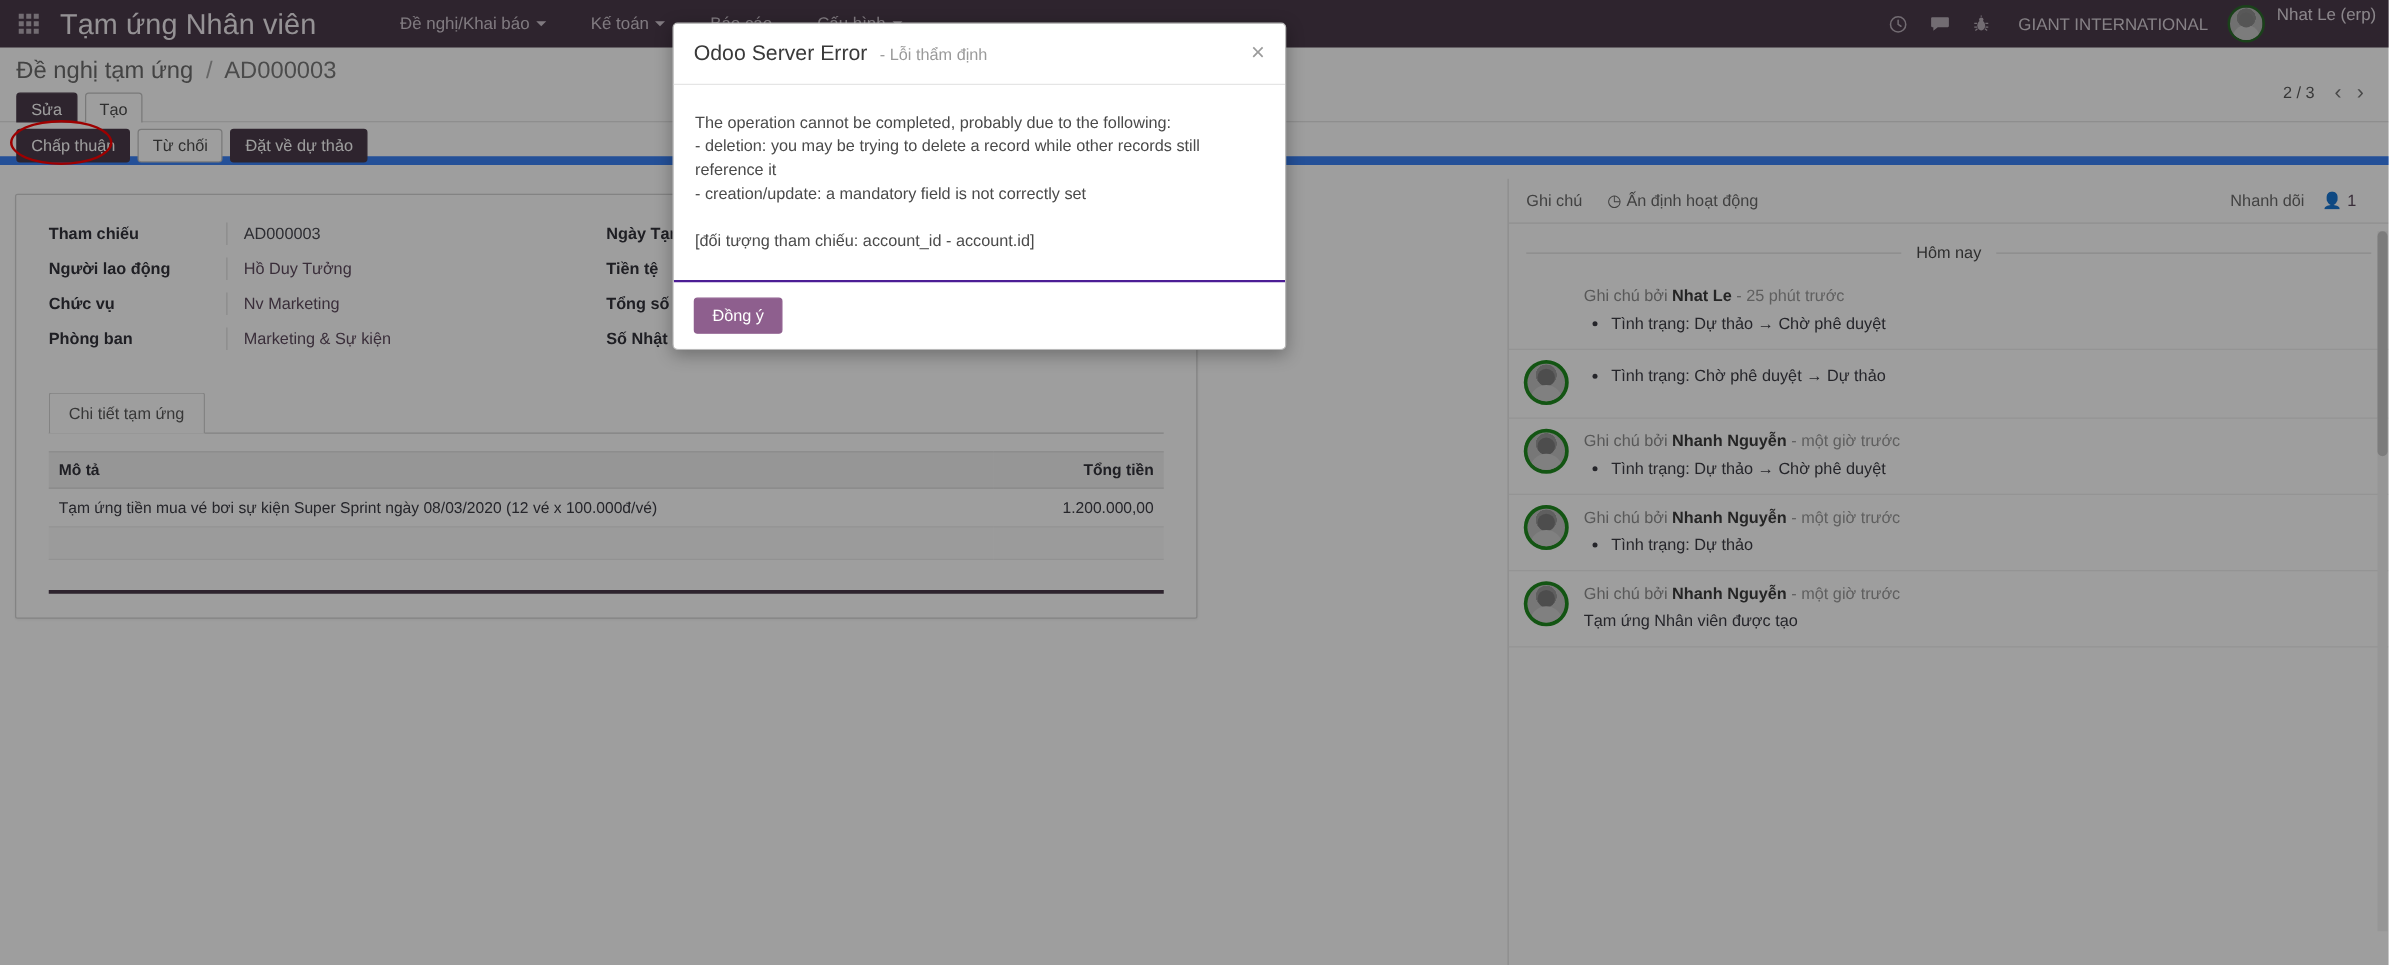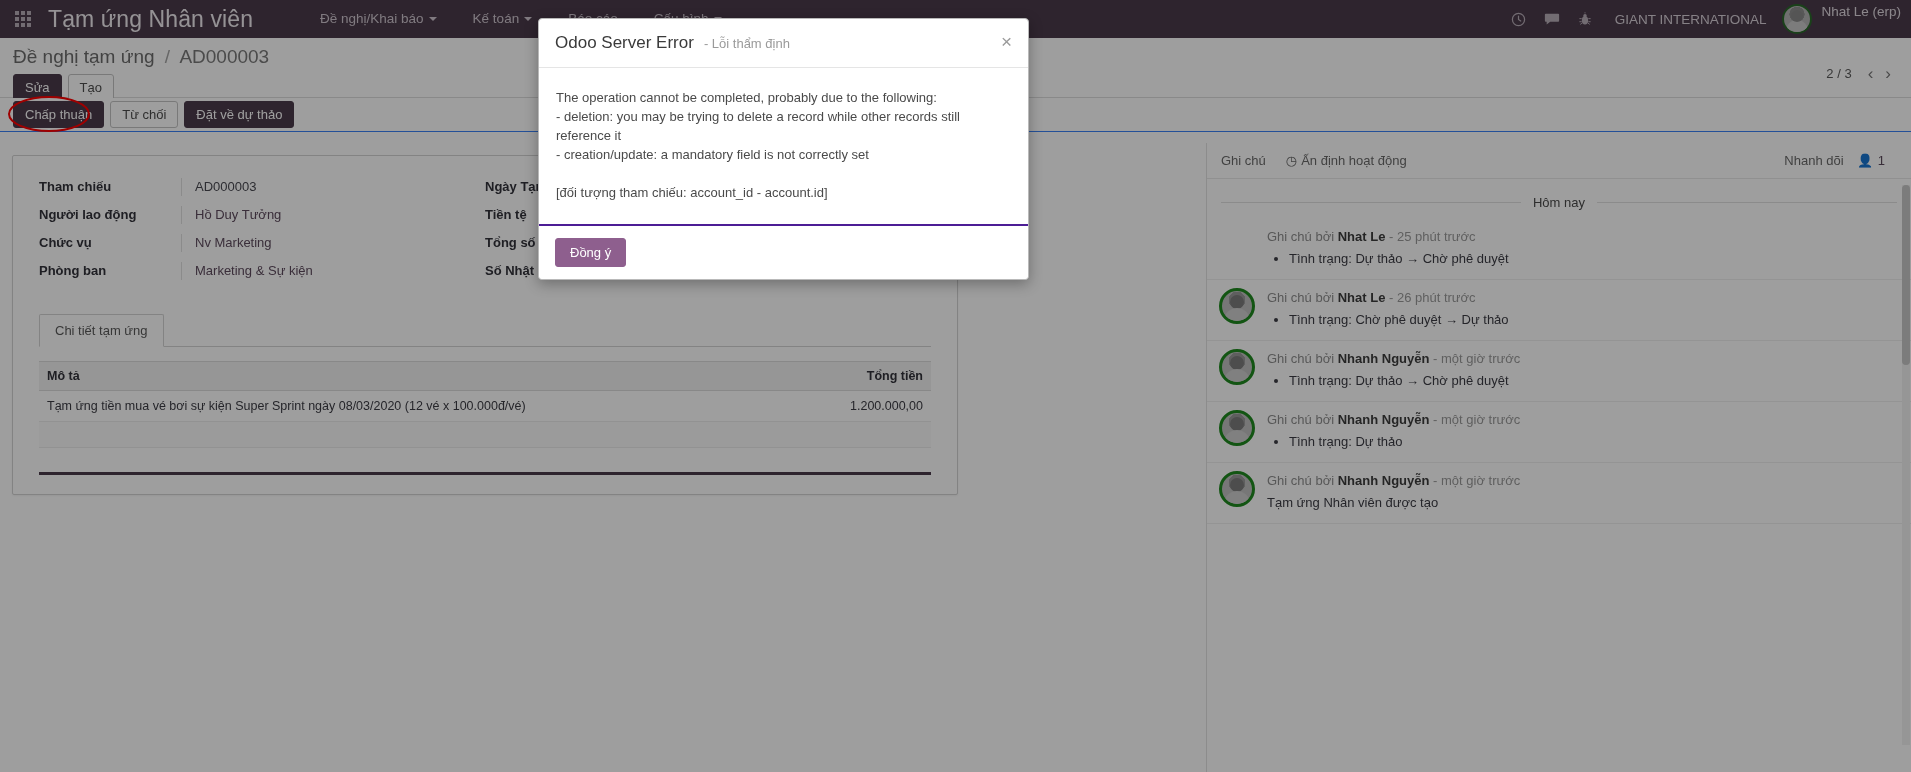--- a/index.html
+++ b/index.html
@@ -90,22 +90,22 @@
     display:flex; align-items:center; font-size: 13px; color:#5a5a5a;
   }
   .pager .count { padding-right: 10px; }
   .pager .arrow {
     font-size: 17px; color:#777; padding: 0 6px; cursor:pointer; line-height: 14px;
   }
 
   
   .status-bar {
     position: absolute; top: 98px; left: 0; width: 1911px; height: 34px;
-    background: #fff; border-bottom: 1px solid #3b82f6;
-    padding: 5px 13px; display:flex; gap: 6px; align-items:center;
+    background: #fff; border-bottom: 7px solid #3b82f6;
+    padding: 5px 13px; display:flex; gap: 6px; align-items:flex-start;
   }
   .circle-hilite {
     position: absolute; left: 8px; top: 96px;
     width: 82px; height: 36px;
     border: 2.5px solid #ff0000; border-radius: 50%;
     z-index: 4; pointer-events: none;
   }
 
   
   .sheet-area { position: absolute; top: 147px; left: 0; width: 1190px; padding: 8px 12px; }
@@ -413,25 +413,20 @@
             <ul>
                 <li>Tình trạng: Dự thảo → Chờ phê duyệt</li>
               </ul>
           </div>
         </div>
       </div>
 
       <div class="msg">
         <div class="msg-avatar"></div>
         <div class="msg-body">
-          <div class="msg-head">
-            <span>Ghi chú bởi</span>
-            <b>Nhat Le</b>
-            <span class="when">- 26 phút trước</span>
-          </div>
           <div class="msg-content">
             <ul>
                 <li>Tình trạng: Chờ phê duyệt → Dự thảo</li>
               </ul>
           </div>
         </div>
       </div>
 
       <div class="msg">
         <div class="msg-avatar"></div>

